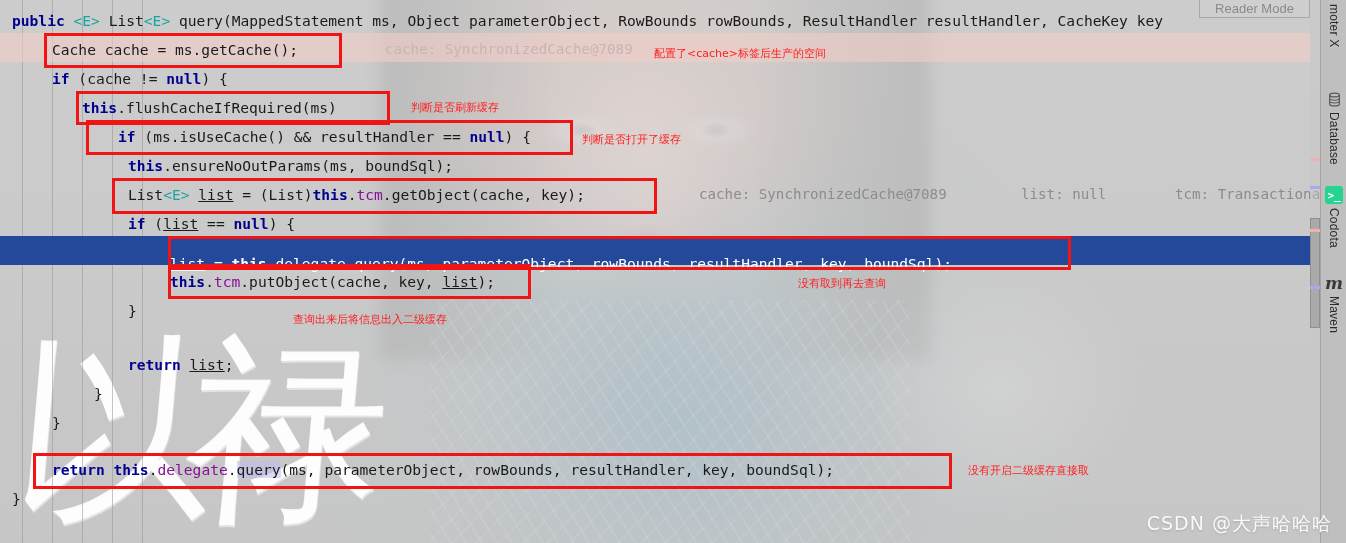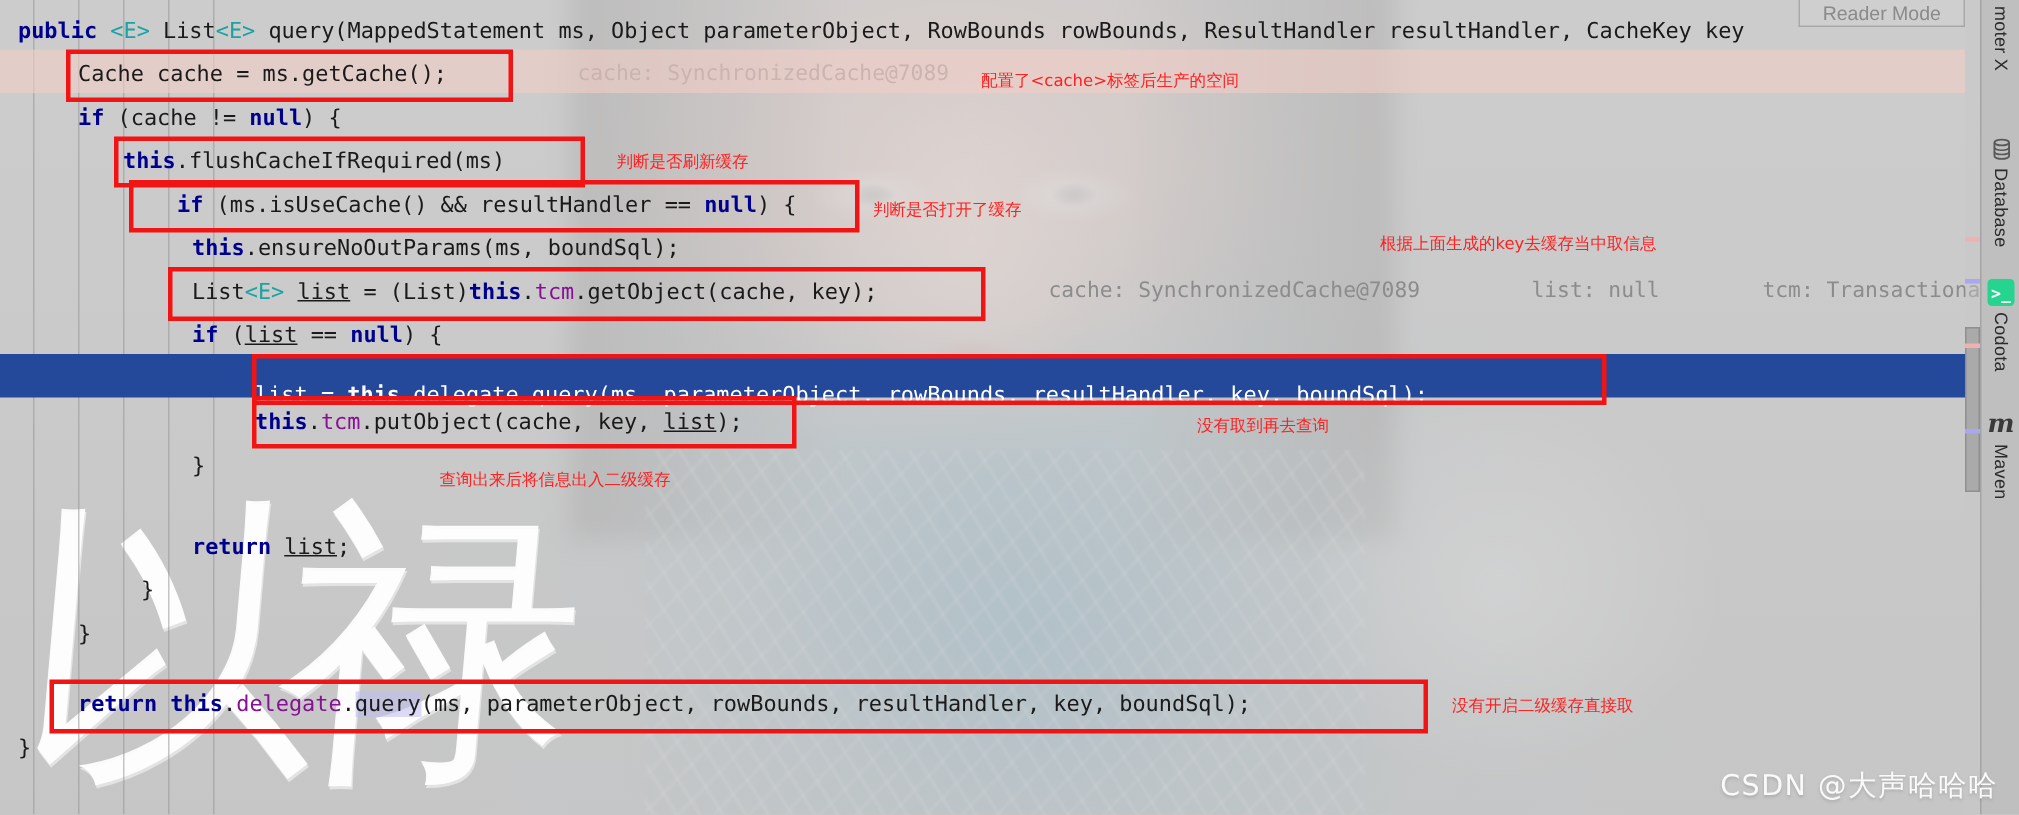--- a/index.html
+++ b/index.html
@@ -397,21 +397,20 @@
     <div class="box" style="left:168px; top:264px; width:363px; height:35px;"></div>
 
     <div class="box" style="left:33px; top:453px; width:919px; height:36px;"></div>
 
     <div class="anno" style="left:654px; top:43px;">配置了&lt;cache&gt;标签后生产的空间</div>
 
     <div class="anno" style="left:411px; top:97px;text-align:center;">判断是否刷新缓存</div>
 
     <div class="anno" style="left:582px; top:129px;">判断是否打开了缓存</div>
 
-    <div class="anno" style="left:920px; top:152px;">根据上面生成的key去缓存当中取信息</div>
 
     <div class="anno" style="left:798px; top:273px;">没有取到再去查询</div>
 
     <div class="anno" style="left:293px; top:309px;">查询出来后将信息出入二级缓存</div>
 
     <div class="anno" style="left:968px; top:460px;">没有开启二级缓存直接取</div>
 
     <div class="reader-mode">Reader Mode</div>
   </div>
 

